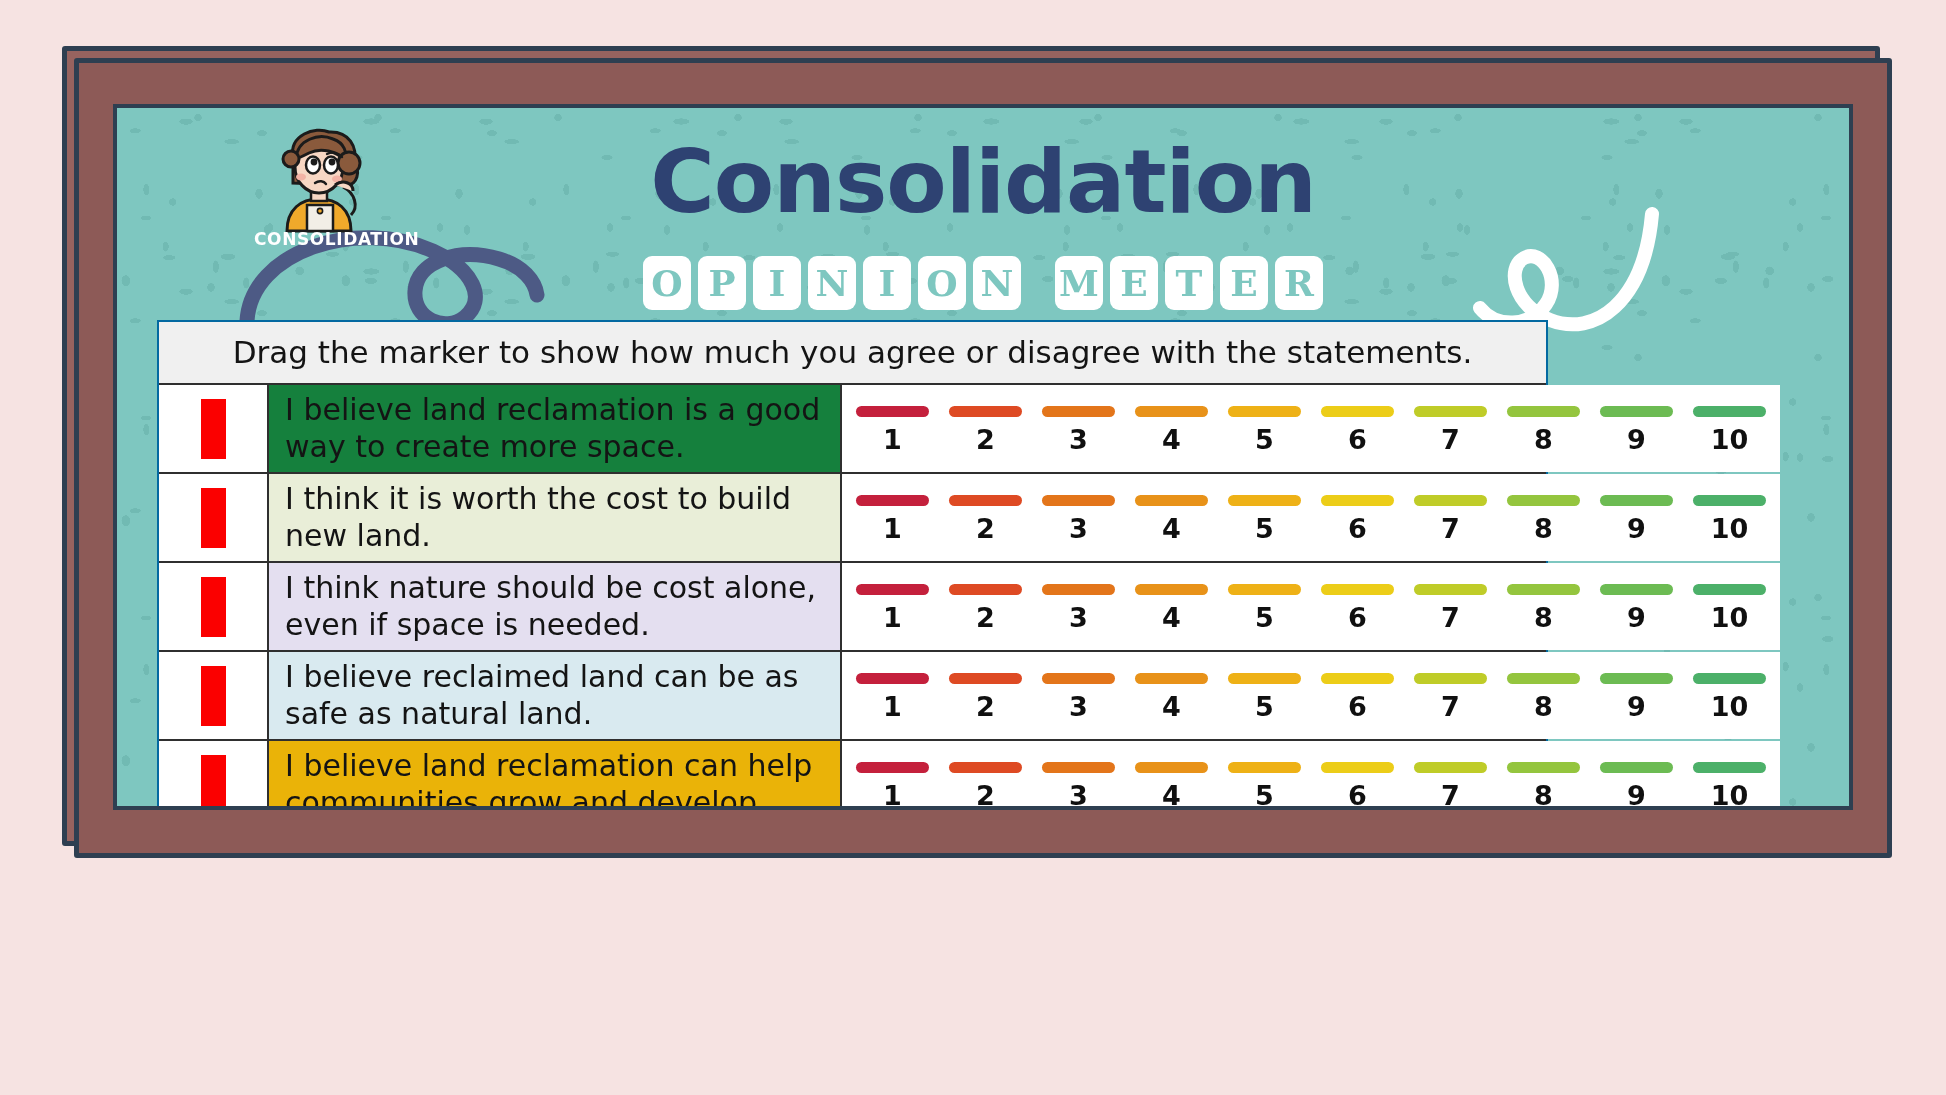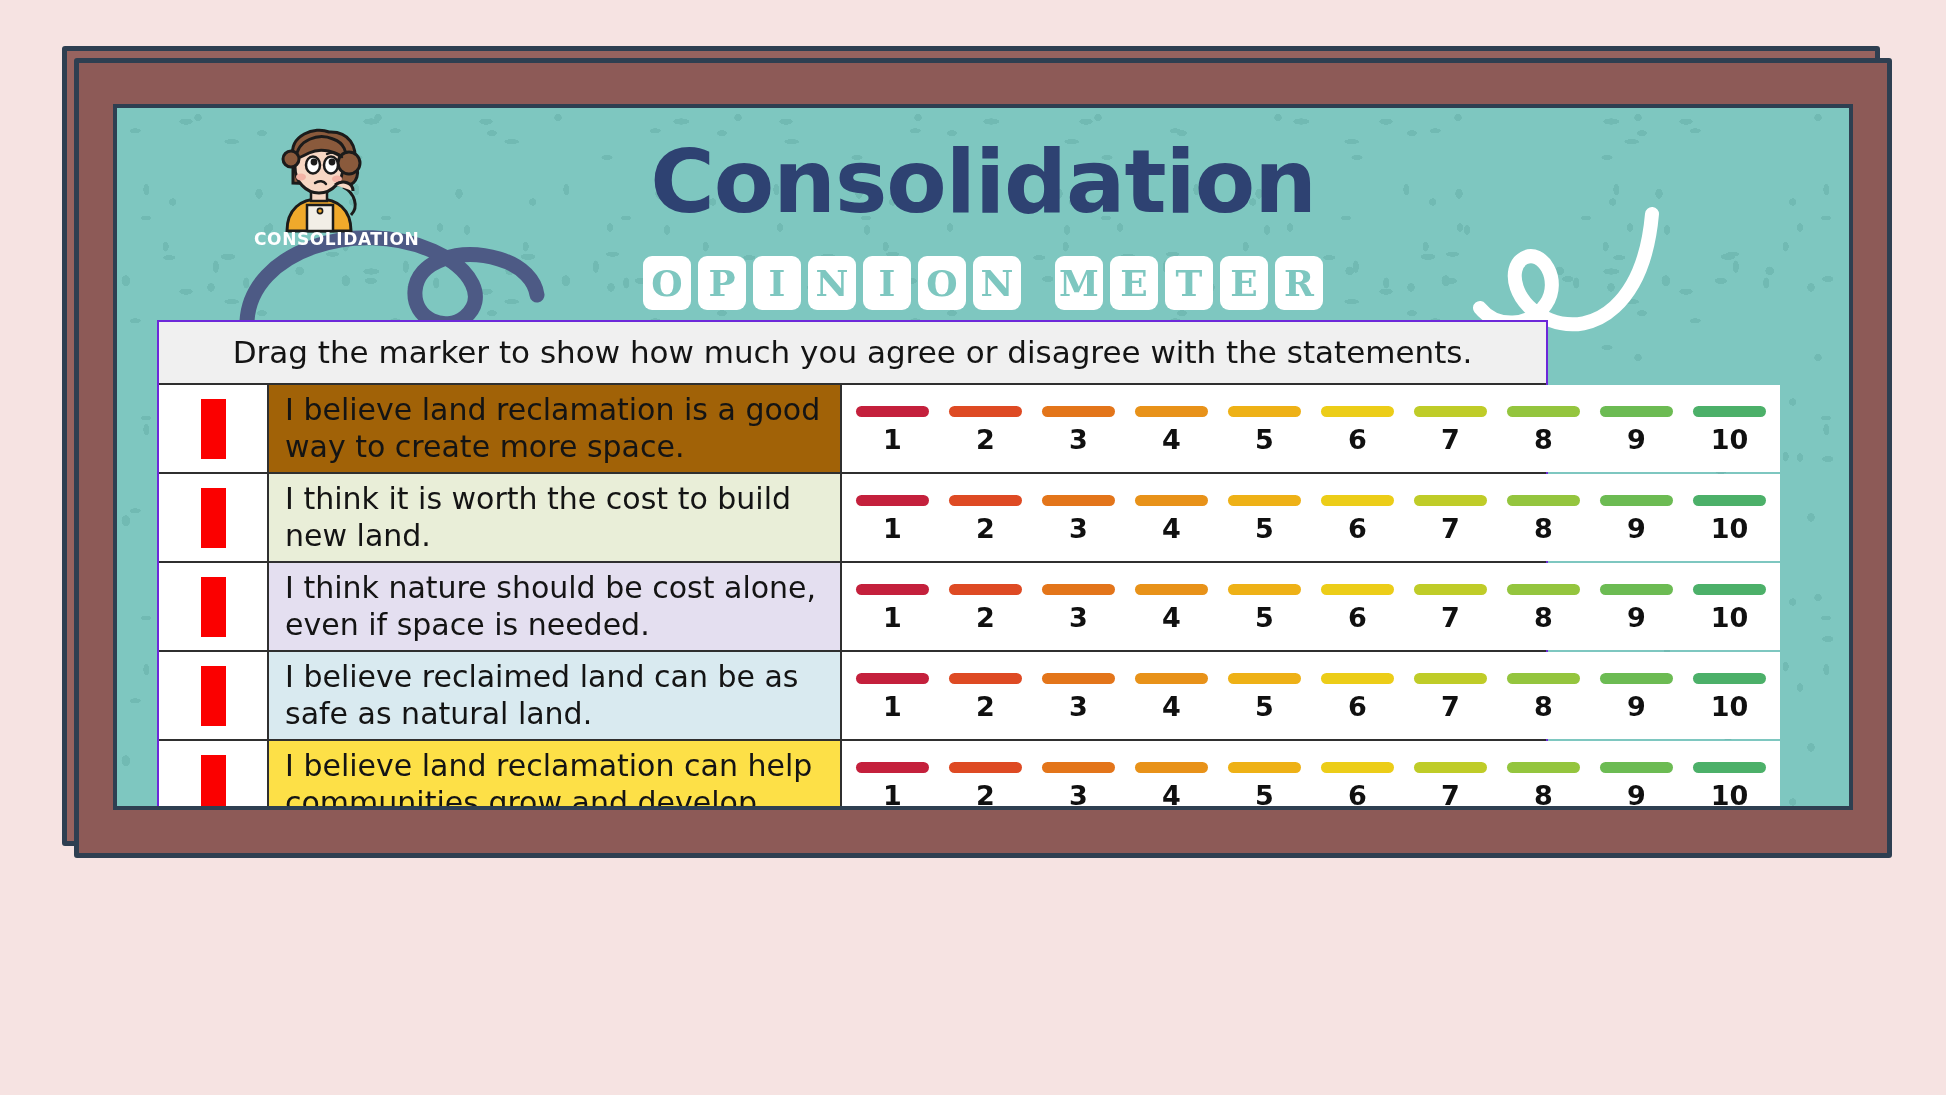--- a/index.html
+++ b/index.html
@@ -113,21 +113,21 @@
 
   
   .swirl{position:absolute;z-index:4;}
   .swirl-left{left:120px;top:95px;}
   .swirl-right{left:1355px;top:88px;}
 
   
   .board{
     position:absolute;left:40px;top:212px;
     width:1391px;
-    border:2px solid #6d28d9;
+    border:2px solid #0369a1;
     box-sizing:border-box;
     z-index:5;
     background:#ffffff;
   }
   .inst-row{
     background:#f0f0f0;
     border-bottom:2px solid #2f2f2f;
     text-align:center;
     font-family:"DejaVu Sans",sans-serif;
     font-size:31px;color:#141414;
@@ -264,21 +264,21 @@
 
     <div class="board">
 
       <div class="inst-row">Drag the marker to show how much you agree or disagree with the statements.</div>
 
       <div id="rows-host">
           <div class="row">
             <div class="marker-cell">
               <div class="marker" style="background: rgb(251, 0, 0);"></div>
             </div>
-            <div class="stmt-cell" style="background: #a16207;">I believe land reclamation is a good way to create more space.</div>
+            <div class="stmt-cell" style="background: #15803d;">I believe land reclamation is a good way to create more space.</div>
             <div class="scale-cell">
               <div class="scale">
                 <div class="tick">
                   <div class="tick-bar" style="background: rgb(196, 32, 60);"></div>
                   <div class="tick-num">1</div>
                 </div>
                 <div class="tick">
                   <div class="tick-bar" style="background: rgb(222, 74, 35);"></div>
                   <div class="tick-num">2</div>
                 </div>
@@ -464,21 +464,21 @@
                   <div class="tick-bar" style="background: rgb(76, 176, 105);"></div>
                   <div class="tick-num">10</div>
                 </div>
               </div>
             </div>
           </div>
           <div class="row">
             <div class="marker-cell">
               <div class="marker" style="background: rgb(251, 0, 0);"></div>
             </div>
-            <div class="stmt-cell" style="background: #fde047;">I believe land reclamation can help communities grow and develop.</div>
+            <div class="stmt-cell" style="background: #eab308;">I believe land reclamation can help communities grow and develop.</div>
             <div class="scale-cell">
               <div class="scale">
                 <div class="tick">
                   <div class="tick-bar" style="background: rgb(196, 32, 60);"></div>
                   <div class="tick-num">1</div>
                 </div>
                 <div class="tick">
                   <div class="tick-bar" style="background: rgb(222, 74, 35);"></div>
                   <div class="tick-num">2</div>
                 </div>

